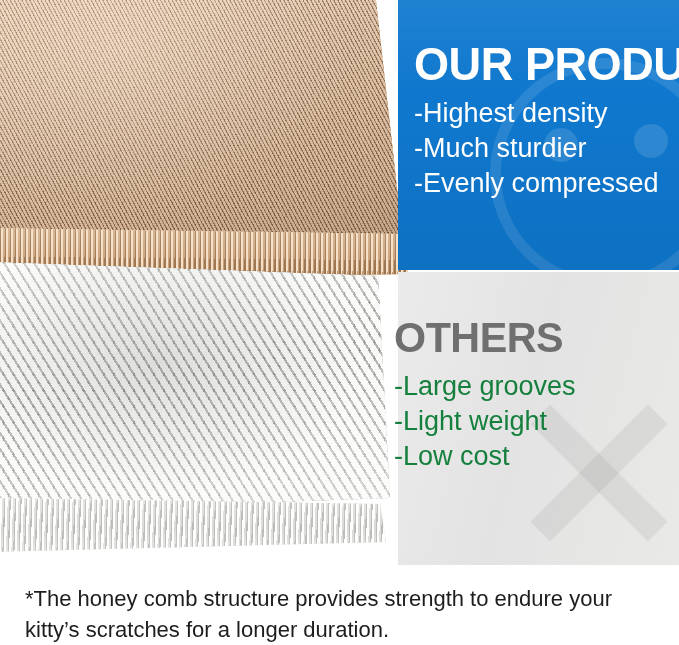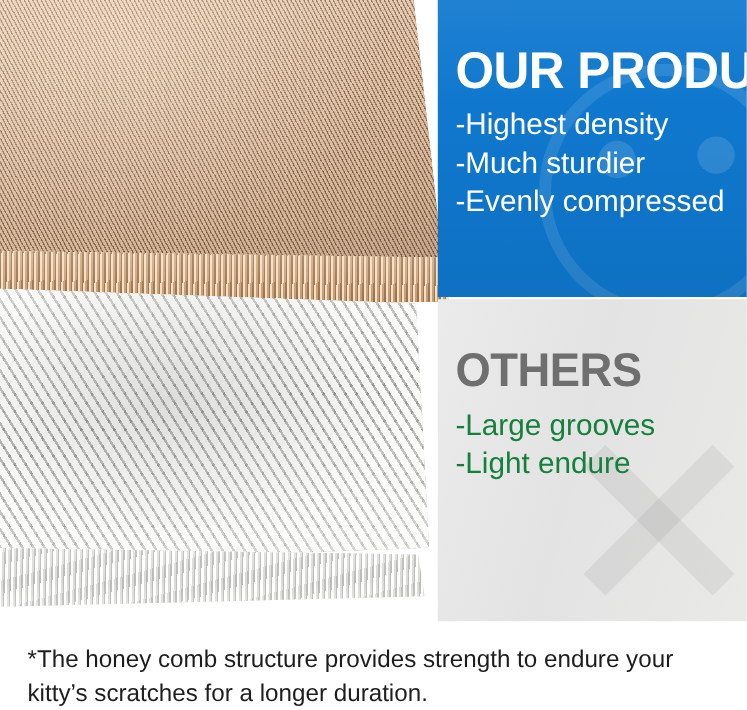--- a/index.html
+++ b/index.html
@@ -132,21 +132,21 @@
     font-size: 27px;
     line-height: 35px;
     white-space: nowrap;
     font-weight: 400;
   }
   .bullets-product li { color: #ffffff; }
   .bullets-others li { color: #15803d; }
 
   .product-text { left: 414px; top: 40px; }
   .product-bullets { margin-top: 9px; }
-  .others-text { left: 414px; top: 316px; }
+  .others-text { left: 394px; top: 316px; }
   .others-bullets { margin-top: 10px; }
 
   
   .caption-area {
     position: absolute;
     left: 0;
     top: 565px;
     width: 679px;
     height: 80px;
     background: #ffffff;
@@ -327,21 +327,22 @@
     <div class="cross">
       <span class="a"></span>
       <span class="b"></span>
     </div>
   </div>
 
   <div class="txt-block others-text">
     <div class="heading heading-others">OTHERS</div>
     <ul class="bullets bullets-others others-bullets">
       <li>-Large grooves</li>
-      <li>-Light endure</li>
+      <li>-Light weight</li>
+      <li>-Low cost</li>
     </ul>
   </div>
 
   <div class="caption-area">
     <div class="caption-text">*The honey comb structure provides strength to endure your kitty’s scratches for a longer duration.</div>
   </div>
 
 </div>
 
 </body></html>

